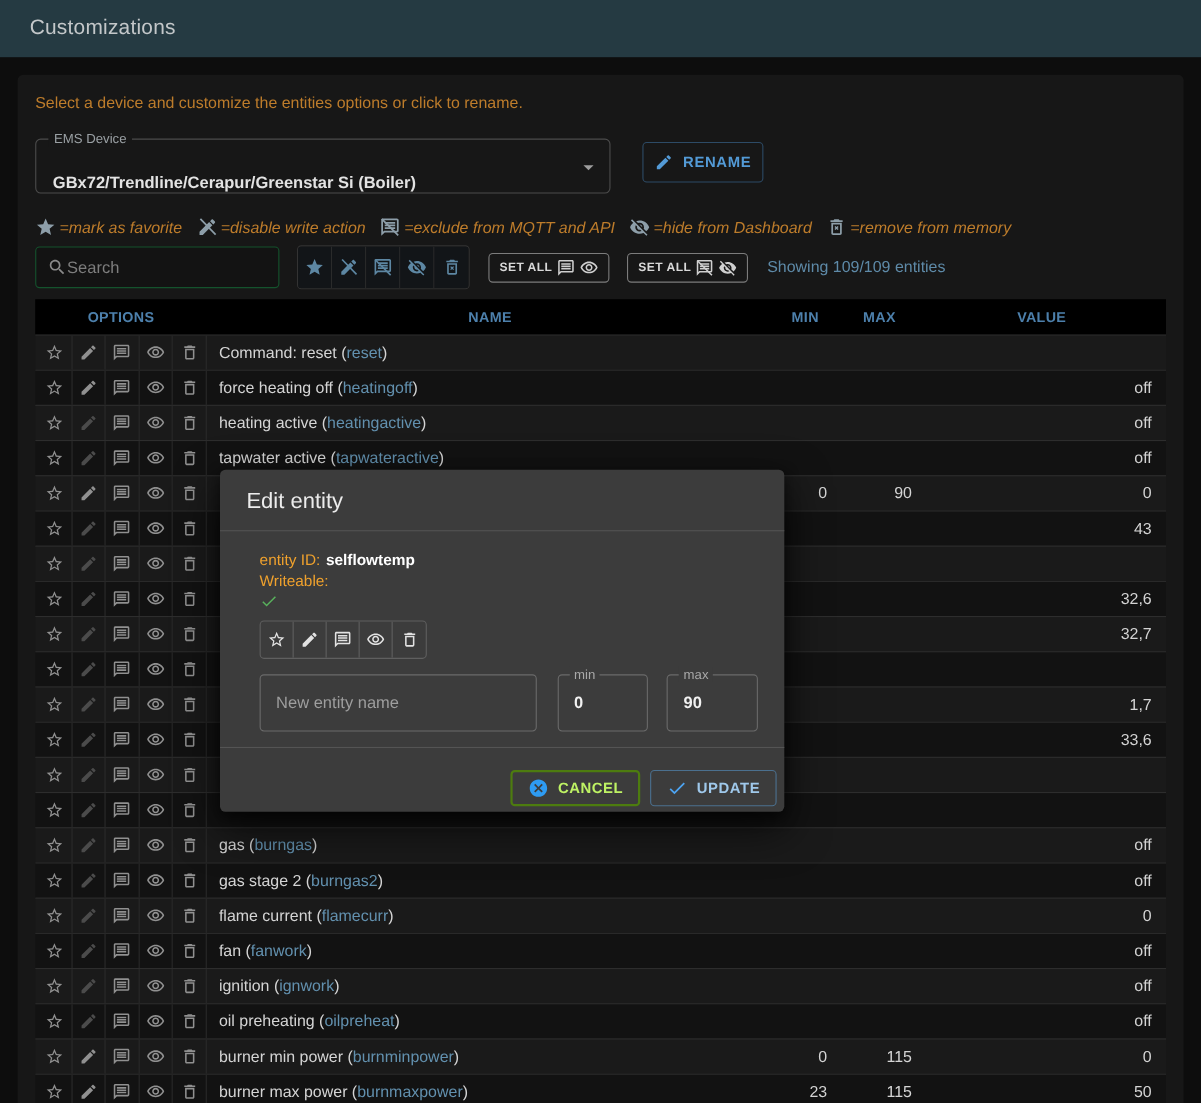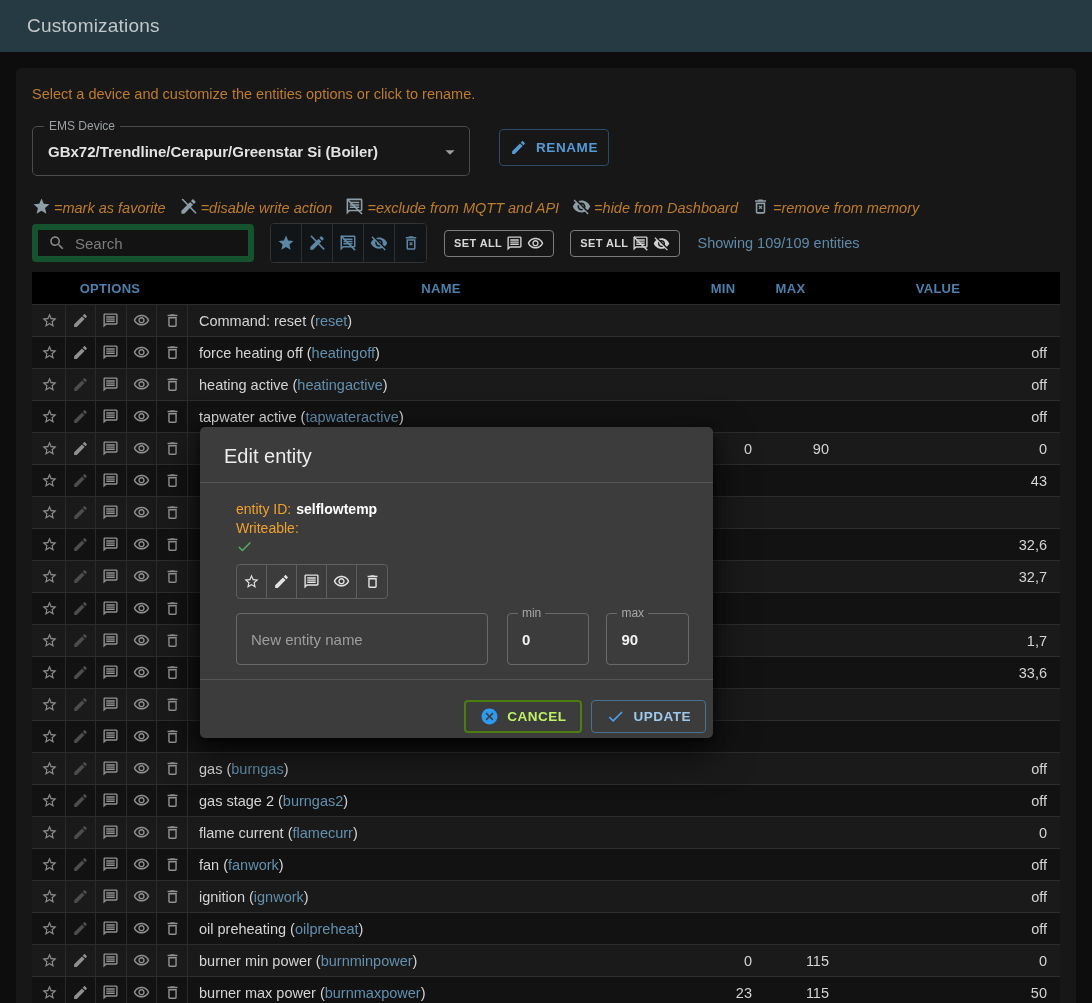--- a/index.html
+++ b/index.html
@@ -6,60 +6,60 @@
   html,body { width:1092px; height:1003px; overflow:hidden; background:#0d0d0d;
               font-family:"Liberation Sans", sans-serif; }
   .appbar { height:52px; background:#253a42; display:flex; align-items:center; padding:0 27px; }
   .appbar-title { color:#c3c7c9; font-size:19px; letter-spacing:.2px; }
   .card { position:absolute; left:16px; top:68px; width:1060px; height:935px;
           background:#171717; border-radius:5px 5px 0 0; padding:16px; overflow:hidden; }
   .instruction { color:#bd7c2b; font-size:14.5px; margin-top:2px; }
 
   
   .device-row { display:flex; margin-top:24px; align-items:flex-start; }
-  .select-box { position:relative; width:438px; height:50px; border:1px solid #4c4c4c;
-                border-radius:5px; display:flex; align-items:center; padding:0 34px 0 15px; cursor:pointer; }
+  .select-box { position:relative; width:523px; height:50px; border:1px solid #4c4c4c;
+                border-radius:5px; display:flex; align-items:flex-end; padding:0 34px 0 15px; cursor:pointer; }
   .select-label { position:absolute; top:-8px; left:11px; background:#171717; padding:0 5px;
                   font-size:12px; color:#9aa0a4; }
   .select-value { color:#e3e3e3; font-size:15px; font-weight:bold; }
   .select-caret { position:absolute; right:8px; top:14px; width:22px; height:22px; color:#9e9e9e; }
   .btn-rename { margin-left:29px; margin-top:3px; height:37px; min-width:110px; border:1px solid #2d4b66;
                 background:transparent; border-radius:4px; display:flex; align-items:center; justify-content:center;
                 gap:9px; color:#539ad6; font-size:13.5px; font-weight:bold; letter-spacing:.6px; cursor:pointer; }
   .btn-rename .ic { width:17px; height:17px; }
 
   
   .legend { display:flex; margin-top:21px; align-items:center; gap:13px; }
   .legend-item { display:flex; align-items:flex-end; gap:3px;font-style:italic; }
   .legend-item .ic { width:19px; height:19px; color:#8d9ea9; }
   .legend-item span { color:#bd7c2b; font-size:14.5px; }
 
   
   .toolbar { display:flex; margin-top:7px; align-items:center; }
-  .search-box { width:222px; height:38px; border:6px solid #14532d; border-radius:4px; background:#131313;
-                display:flex; align-items:center; padding:0 10px; gap:9px; margin-right:16px; }
+  .search-box { width:222px; height:38px; border:1px solid #14532d; border-radius:4px; background:#131313;
+                display:flex; align-items:center; padding:0 10px; margin-right:16px; }
   .search-box .ic { width:18px; height:18px; color:#8a8a8a; }
   .search-box input { background:transparent; border:none; outline:none; color:#cfcfcf;
                       font-size:15px; width:160px; font-family:"Liberation Sans", sans-serif; }
   .search-box input::placeholder { color:#7d7d7d; opacity:1; }
   .toggle-group { display:flex; border:1px solid #333; border-radius:4px; overflow:hidden; margin-right:17px; }
   .toggle-group .tbtn { width:31px; height:38px; display:flex; align-items:center; justify-content:center;
                         background:#121518; border-right:1px solid #2e2e2e; cursor:pointer; }
   .toggle-group .tbtn:last-child { border-right:none; }
   .toggle-group .ic { width:18px; height:18px; color:#5d87a3; }
   .btn-setall { height:27px; border:1px solid #7c7c7c; border-radius:4px; background:transparent;
                 display:flex; align-items:center; gap:4px; padding:0 9px; margin-right:16px;
                 color:#d8d8d8; font-size:11px; font-weight:bold; letter-spacing:.4px; cursor:pointer; }
   .btn-setall .ic { width:17px; height:17px; color:#cfcfcf; }
   .showing { color:#5e8aa8; font-size:14.5px; margin-left:1px; }
 
   
   .table { margin-top:9px; }
   .thead { display:grid; grid-template-columns:156px 1fr 58px 77px 218px; background:#000;
-           height:32px; align-items:center; padding-right:13px; }
+           height:32px; align-items:center; padding-right:4px; }
   .thead div { color:#4d80ac; font-size:13px; font-weight:bold; text-align:center; letter-spacing:.3px; }
   .tbody { height:708px; overflow:hidden; }
   .trow { display:grid; grid-template-columns:156px 1fr 58px 77px 218px; height:32px;
           border-top:1px solid #2d2d2d; align-items:stretch; padding-right:13px; }
   .trow:nth-child(odd)  { background:#1a1a1a; }
   .trow:nth-child(even) { background:#121212; }
   .opts { display:flex; margin-left:3px; }
   .ocell { width:30.6px; display:flex; align-items:center; justify-content:center;
            border-right:1px solid #2a2a2a; cursor:pointer; }
   .ocell .ic { width:17px; height:17px; color:#909090; }

